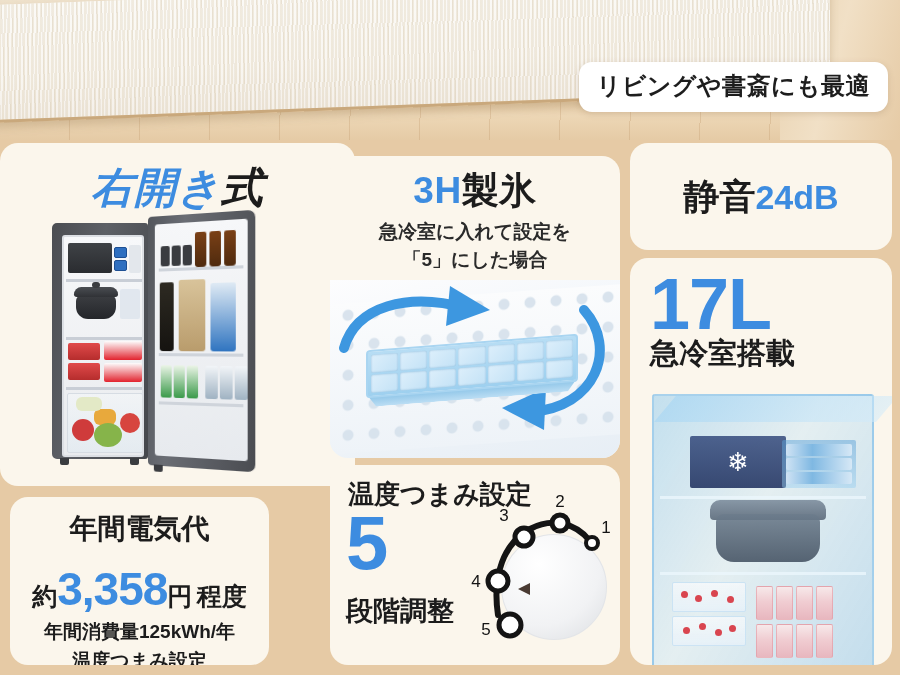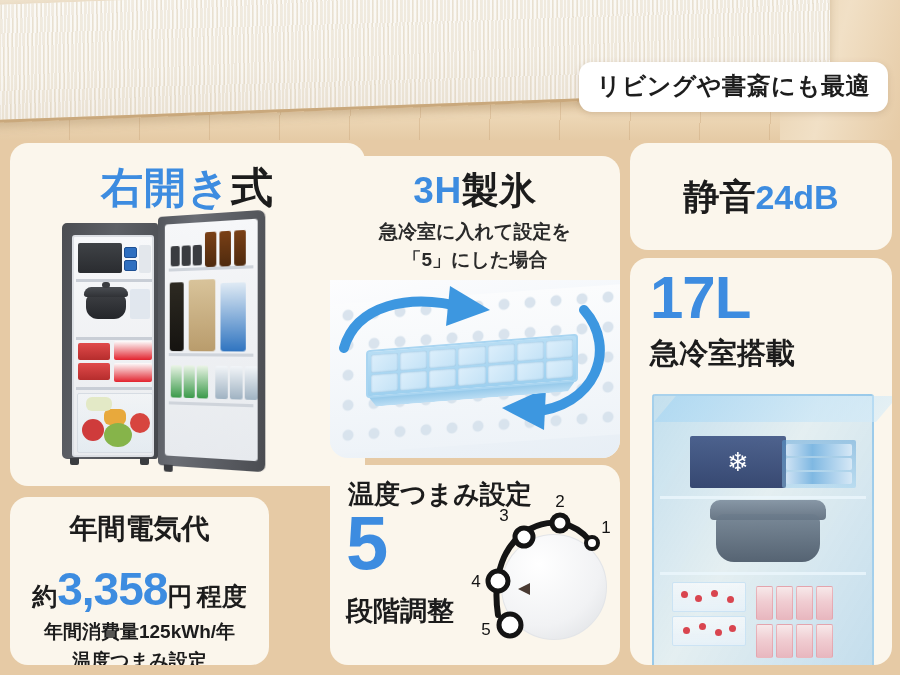--- a/index.html
+++ b/index.html
@@ -60,21 +60,21 @@
   .card{
     position:absolute;
     background:#fbf6ec;
     border-radius:18px;
     overflow:hidden;
   }
   .blue{ color:#3d8ce0; }
   .dark{ color:#1c1c1c; }
 
   
-  #card-door{ left:10px; top:143px; width:355px; height:343px; }
+  #card-door{ left:0; top:143px; width:355px; height:343px;font-style:italic; }
   .door-title{
     text-align:center; margin-top:17px;
     font-size:42px; font-weight:700; letter-spacing:1px;
   }
   .fridge-wrap{
     position:absolute; left:0; right:0; top:70px; height:272px;
   }
 
   
   .fridge{ position:absolute; left:52px; top:4px; width:200px; height:252px; }
@@ -175,21 +175,21 @@
   #card-db{ left:630px; top:143px; width:262px; height:107px; }
   .db-text{
     position:absolute; left:0; right:0; top:50%; transform:translateY(-50%);
     text-align:center; white-space:nowrap;
   }
   .db-text .k{ font-size:36px; font-weight:700; }
   .db-text .n{ font-size:34px; font-weight:700; letter-spacing:0; }
 
   
   #card-vol{ left:630px; top:258px; width:262px; height:407px; }
-  .vol-num{ position:absolute; left:20px; top:10px; font-size:60px; font-weight:700; letter-spacing:-1px; line-height:1; }
+  .vol-num{ position:absolute; left:20px; top:10px; font-size:72px; font-weight:700; letter-spacing:-1px; line-height:1; }
   .vol-sub{ position:absolute; left:20px; top:76px; font-size:29px; font-weight:700; }
   .vol-photo{
     position:absolute; left:0; right:0; top:116px; bottom:0; overflow:hidden;
   }
   .xray{
     position:absolute; left:22px; top:6px; width:248px; height:300px;
   }
   .xbox{
     position:absolute; left:0; top:14px; width:222px; height:278px;
     background:linear-gradient(120deg, rgba(150,205,240,.55) 0%, rgba(196,228,248,.42) 45%, rgba(140,198,238,.5) 100%);

